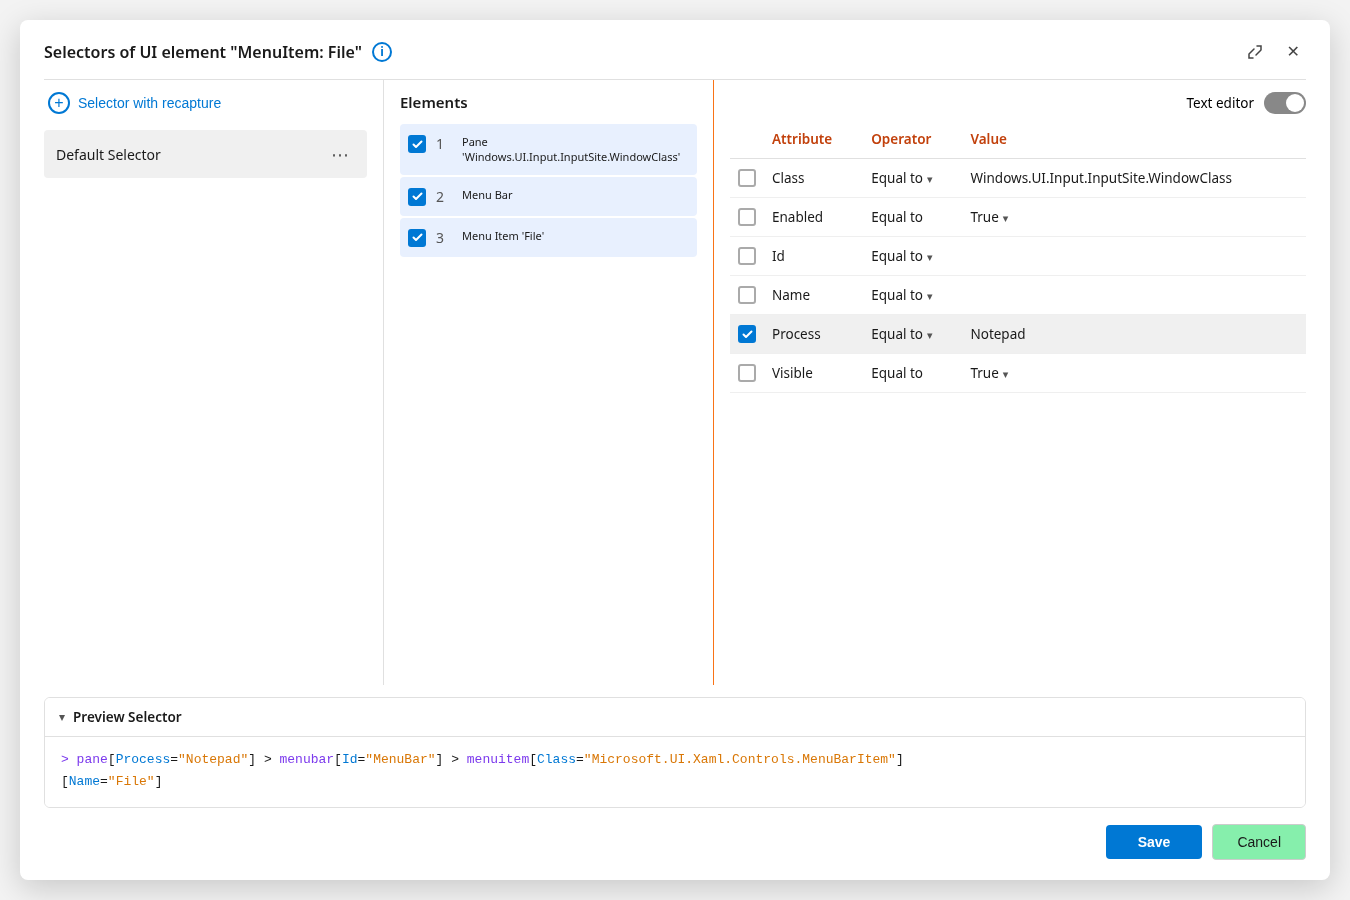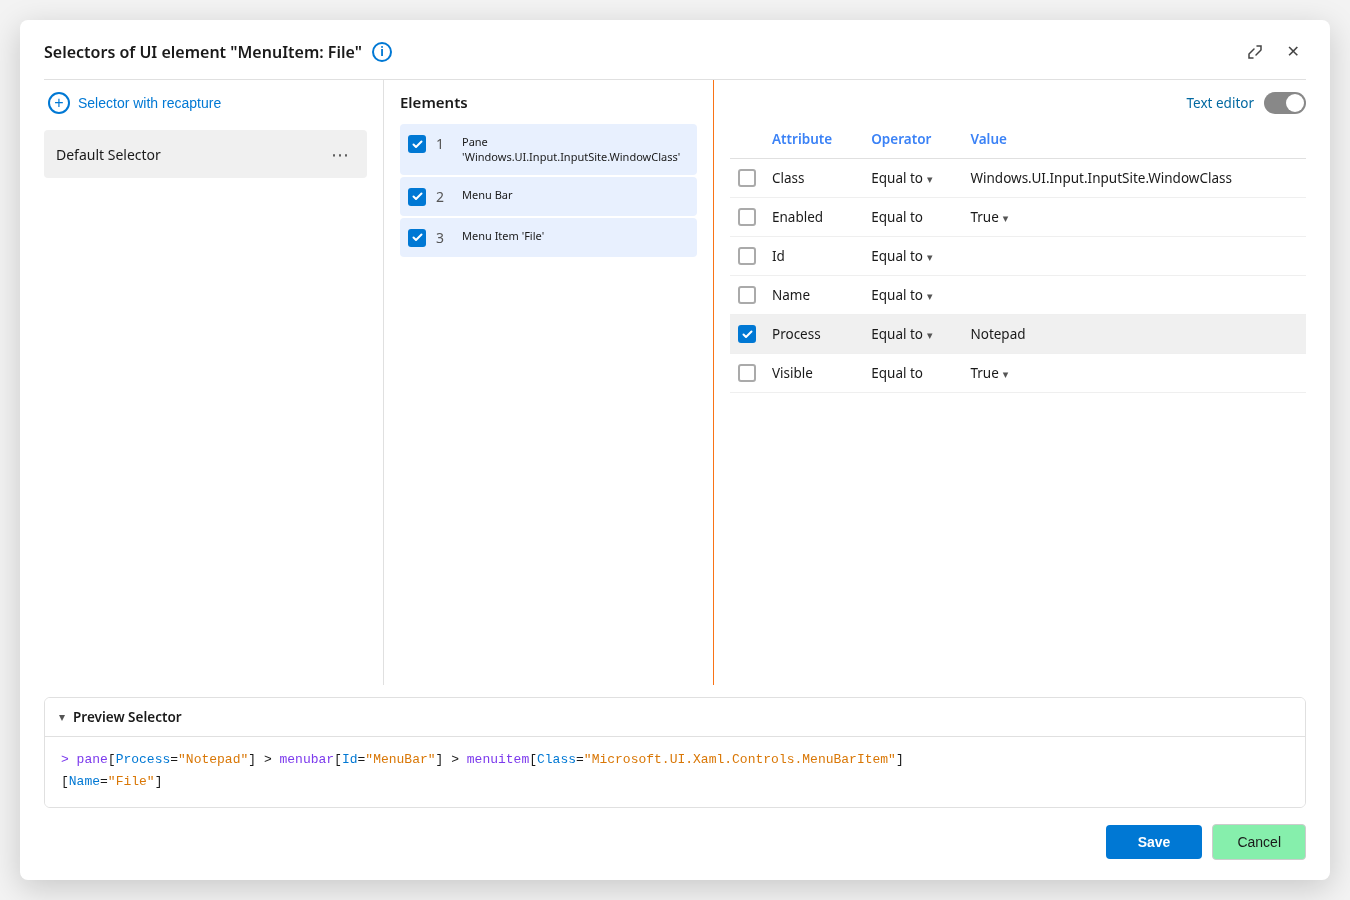--- a/index.html
+++ b/index.html
@@ -181,21 +181,21 @@
     .text-editor-row {
       display: flex;
       align-items: center;
       justify-content: flex-end;
       gap: 10px;
       padding-top: 8px;
       margin-bottom: 8px;
     }
     .text-editor-label {
       font-size: 13.5px;
-      color: #0369a1;
+      color: #000000;
     }
     .toggle {
       width: 42px;
       height: 22px;
       background: #888;
       border-radius: 11px;
       position: relative;
       cursor: pointer;
       display: flex;
       align-items: center;
@@ -210,21 +210,21 @@
       right: 2px;
     }
     .attr-table {
       width: 100%;
       border-collapse: collapse;
     }
     .attr-table thead th {
       text-align: left;
       font-size: 13.5px;
       font-weight: 600;
-      color: #3b82f6;
+      color: #c2410c;
       padding: 8px 12px 10px 8px;
       border-bottom: 1px solid #e0e0e0;
     }
     .attr-table thead th:first-child {
       width: 32px;
     }
     .attr-table tbody tr {
       border-bottom: 1px solid #efefef;
     }
     .attr-table tbody tr.row-highlighted {

